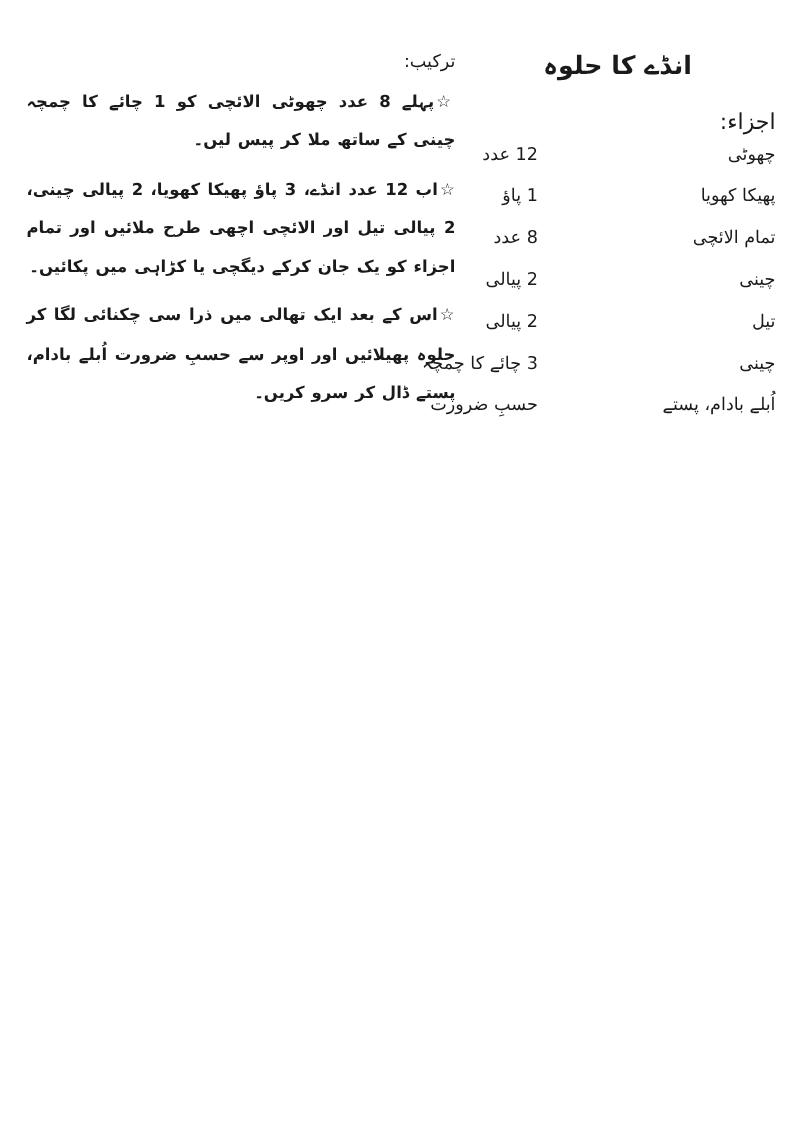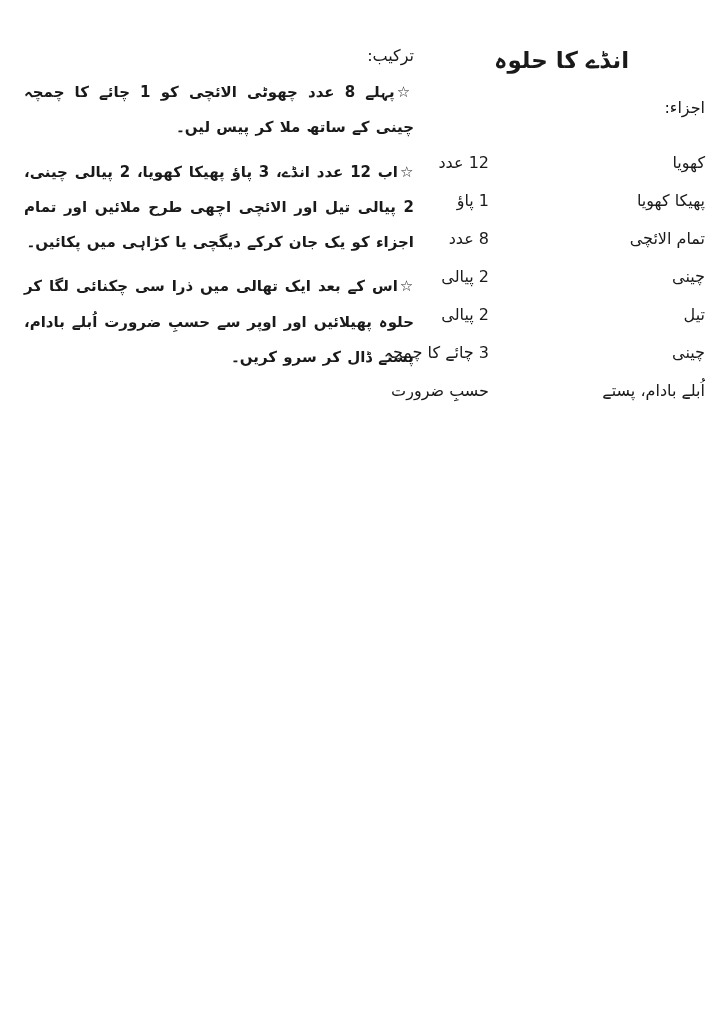--- a/index.html
+++ b/index.html
@@ -32,22 +32,22 @@
   }
   .recipe-title {
     font-size: 23px;
     font-weight: bold;
     line-height: 1.4;
     margin-bottom: 22px;
     white-space: nowrap;
     text-align: center;
   }
   .ingredients-heading {
-    font-size: 16px;
-    margin-bottom: 36px;
+    font-size: 20px;
+    margin-bottom: 8px;
   }
   .ing-row {
     position: relative;
     font-size: 16px;
     line-height: 1.3;
     margin-bottom: 17px;
     min-height: 21px;
   }
   .ing-name {
     display: inline-block;
@@ -92,21 +92,21 @@
 </head>
 <body>
 
 <div class="page">
 
   <div class="ingredients-col">
     <div class="recipe-title">انڈے کا حلوہ</div>
     <div class="ingredients-heading">اجزاء:</div>
 
     <div class="ing-row">
-      <span class="ing-name">کھویا</span>
+      <span class="ing-name">چھوٹی</span>
       <span class="ing-qty">12 عدد</span>
     </div>
     <div class="ing-row">
       <span class="ing-name">پھیکا کھویا</span>
       <span class="ing-qty">1 پاؤ</span>
     </div>
     <div class="ing-row">
       <span class="ing-name">تمام الائچی</span>
       <span class="ing-qty">8 عدد</span>
     </div>

